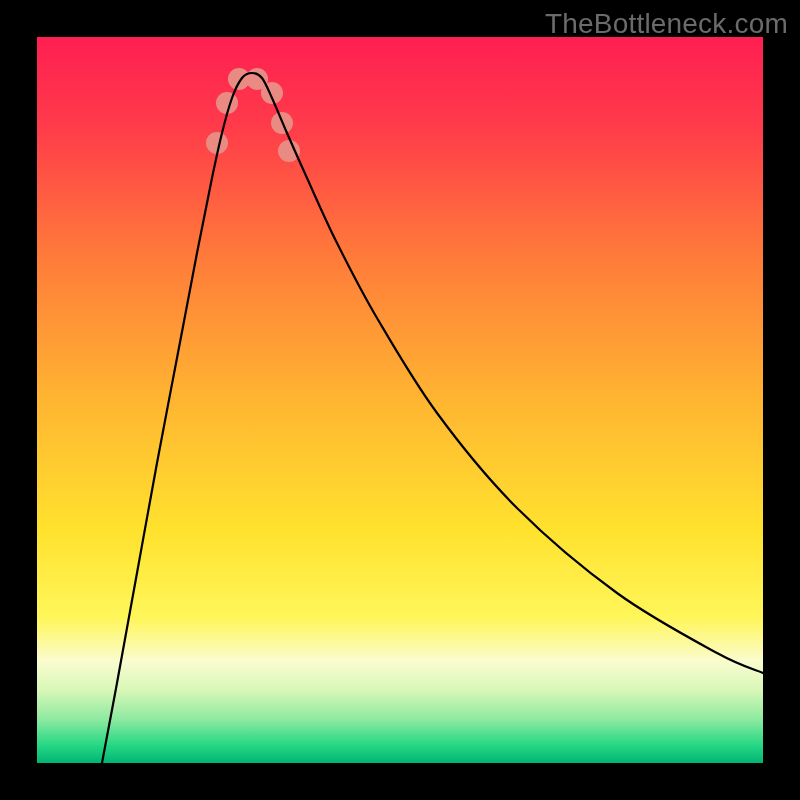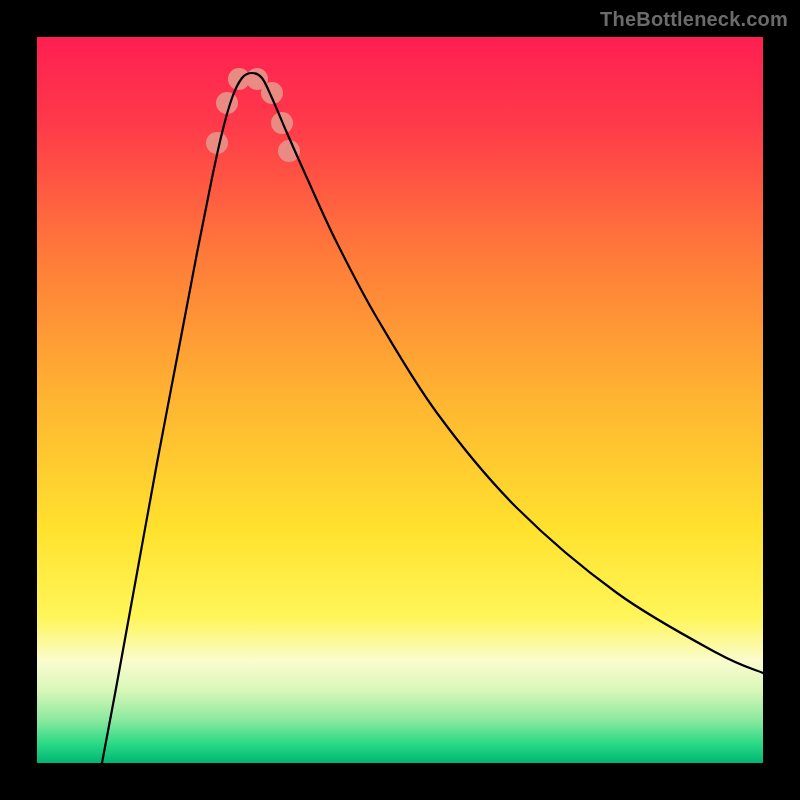--- a/index.html
+++ b/index.html
@@ -32,22 +32,22 @@
     left: 0;
     top: 0;
     width: 100%;
     height: 100%;
   }
   .watermark {
     position: absolute;
     top: 8px;
     right: 12px;
     color: #6b6b6b;
-    font-size: 20px;
-    font-weight: 700;
+    font-size: 28px;
+    font-weight: 400;
     letter-spacing: 0.2px;
     user-select: none;
   }
   svg.curve {
     position: absolute;
     left: 0;
     top: 0;
     width: 100%;
     height: 100%;
   }

